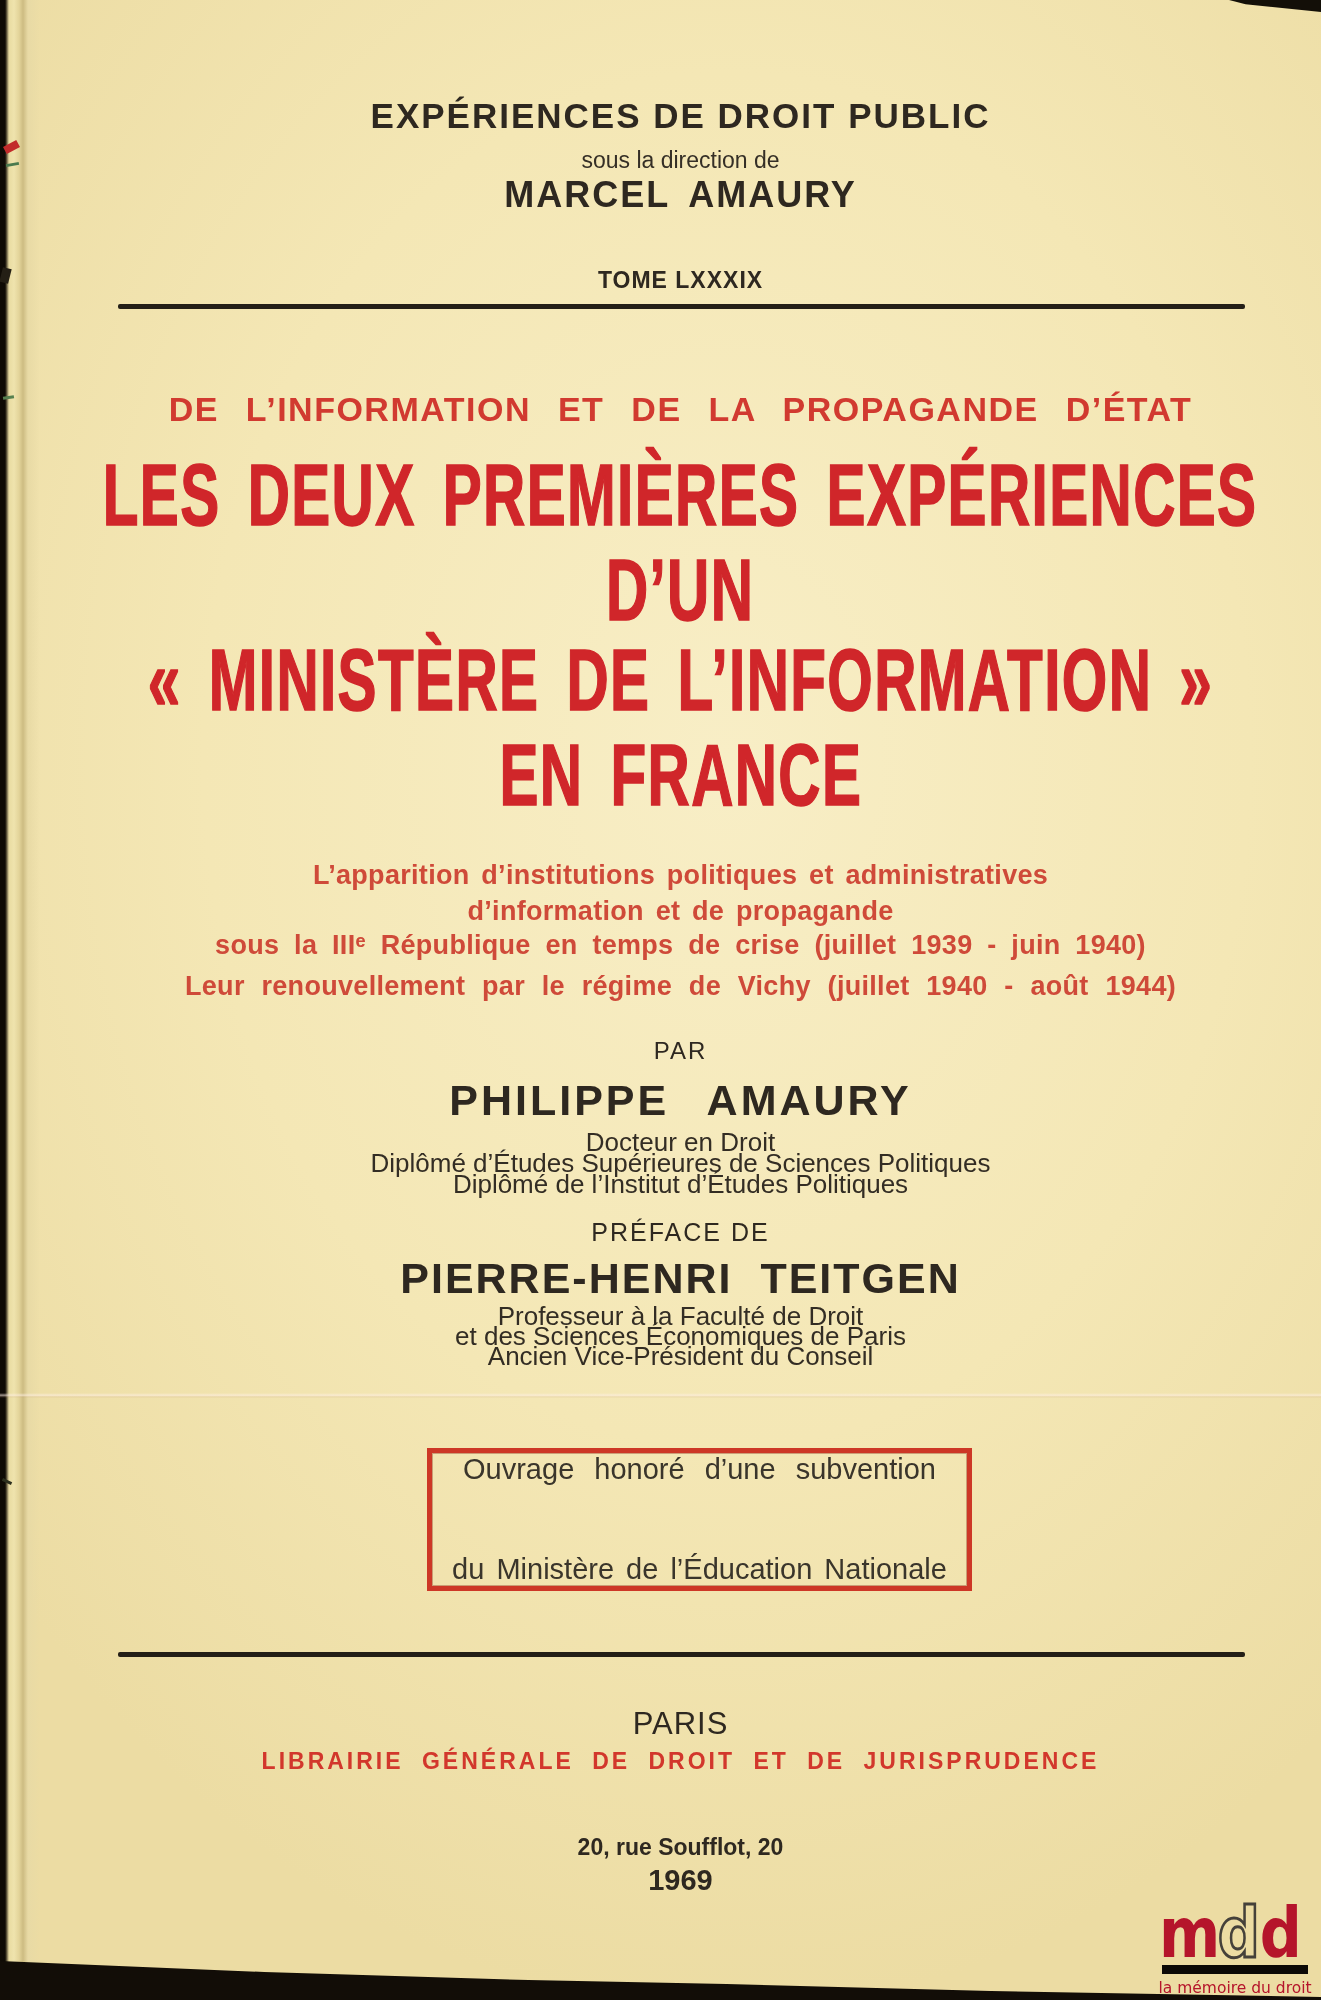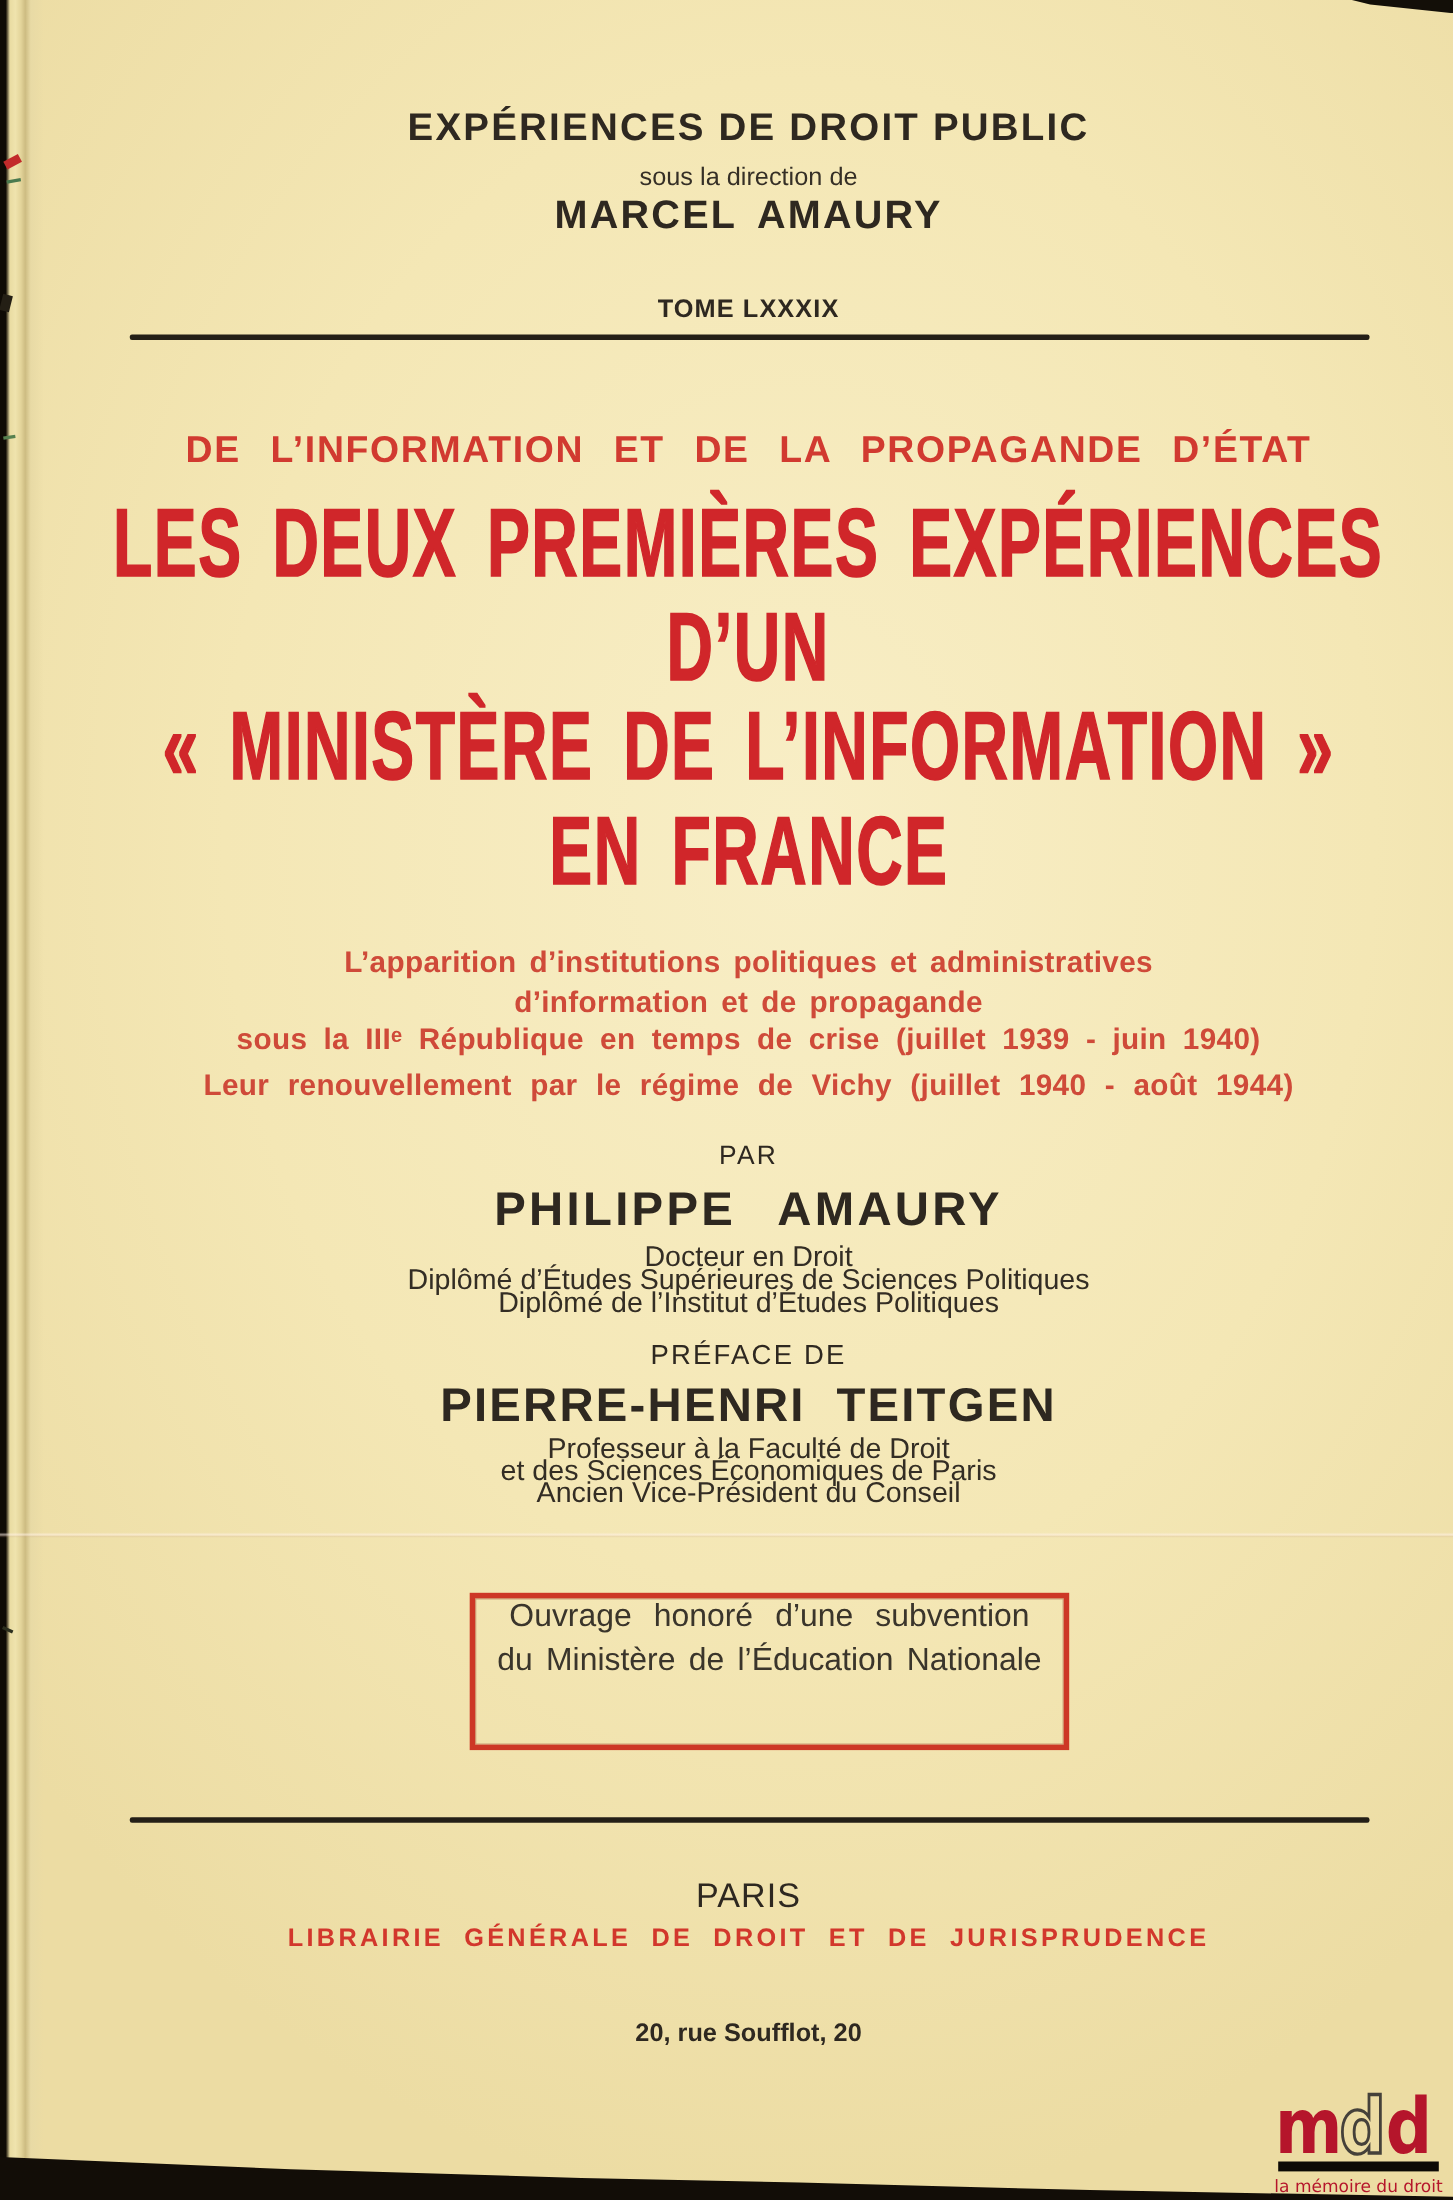--- a/index.html
+++ b/index.html
@@ -57,21 +57,21 @@
   .t-author{top:1076px;font-size:43px;font-weight:700;letter-spacing:3px;word-spacing:24px;}
   .t-small{font-size:26px;font-weight:400;color:#332d24;}
   .at1{top:1127px;}.at2{top:1148px;}.at3{top:1169px;}
   .t-preface{top:1218px;font-size:25px;letter-spacing:2px;}
   .t-teitgen{top:1254px;font-size:43px;font-weight:700;letter-spacing:2px;word-spacing:14px;}
   .pt1{top:1301px;}.pt2{top:1321px;}.pt3{top:1341px;}
 
   
   .grant-box{position:absolute;left:427px;top:1448px;width:545px;height:143px;box-sizing:border-box;
     border:5px solid #cd3726;box-shadow:inset 0 0 0 1px rgba(130,25,10,.35);
-    display:flex;flex-direction:column;justify-content:flex-start;gap:7px;}
+    display:flex;flex-direction:column;justify-content:space-between;gap:7px;}
   .grant-line{font-size:29px;color:#3a352b;text-align:center;white-space:nowrap;}
   .g1{word-spacing:12px;}
   .g2{word-spacing:4px;}
 
   
   .t-paris{top:1706px;font-size:31px;letter-spacing:1px;}
   .t-publisher{top:1748px;font-size:23px;font-weight:700;letter-spacing:3px;word-spacing:9px;color:#d2372c;}
   .t-names{top:1786px;font-size:31px;letter-spacing:1px;word-spacing:6px;}
   .t-address{top:1834px;font-size:23px;font-weight:700;}
   .t-year{top:1864px;font-size:29px;font-weight:700;}
@@ -137,20 +137,21 @@
   <div class="grant-box">
     <div class="grant-line g1">Ouvrage honoré d’une subvention</div>
     <div class="grant-line g2">du Ministère de l’Éducation Nationale</div>
   </div>
 
   <div class="rule rule-bottom"></div>
 
   <div class="abs t-paris">PARIS</div>
   <div class="abs t-publisher">LIBRAIRIE GÉNÉRALE DE DROIT ET DE JURISPRUDENCE</div>
   <div class="abs t-address">20, rue Soufflot, 20</div>
+  <div class="abs t-year">1969</div>
 
   <div class="bottom-wedge"></div>
 
   <svg class="mdd" width="162" height="112" viewBox="0 0 162 112">
     <g transform="translate(3,0) scale(0.84,1)" font-family="DejaVu Sans, Liberation Sans, sans-serif" font-weight="bold" font-size="70">
       <text x="0" y="69" fill="#b5152b">m</text>
       <text x="70" y="69" fill="none" stroke="#45413a" stroke-width="3">d</text>
       <text x="120" y="69" fill="#b5152b">d</text>
     </g>
     <rect x="6" y="77" width="146" height="9" fill="#0c0a06"></rect>

